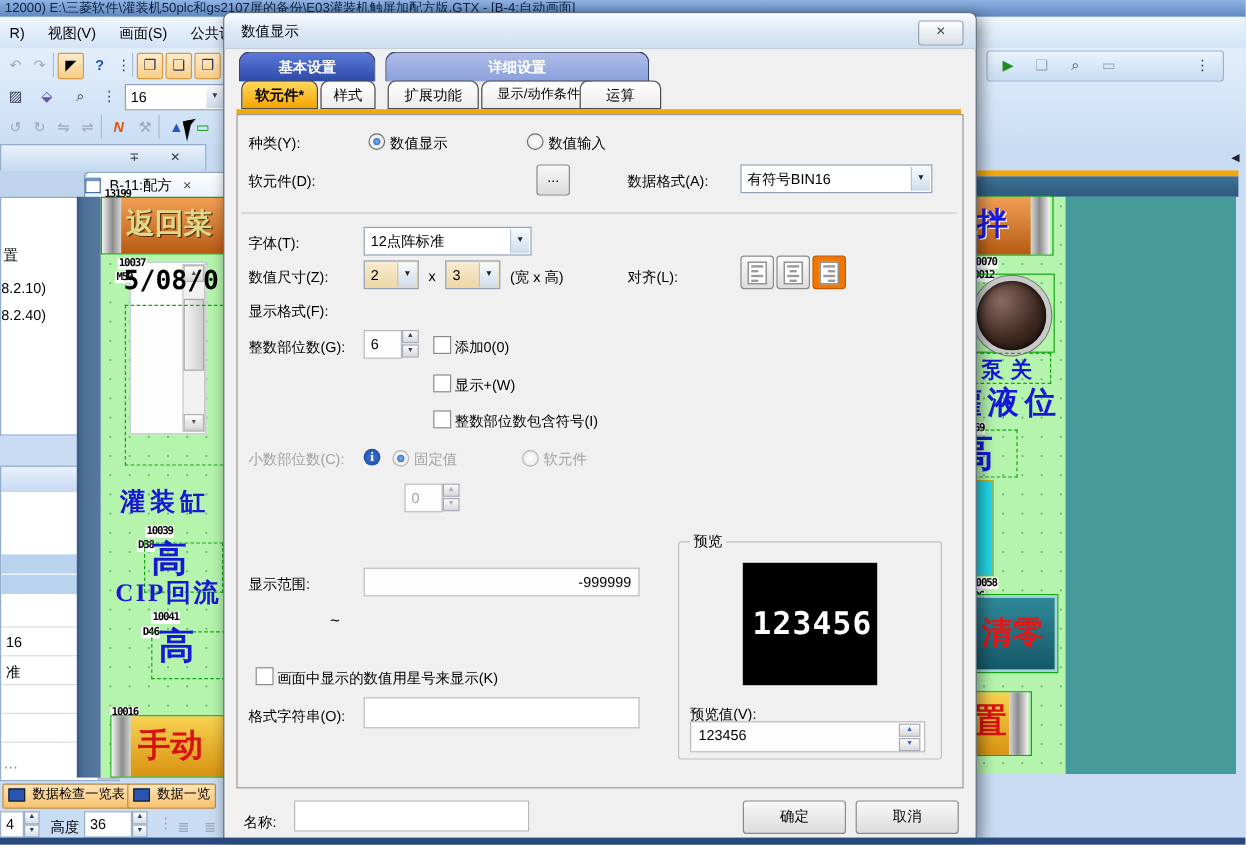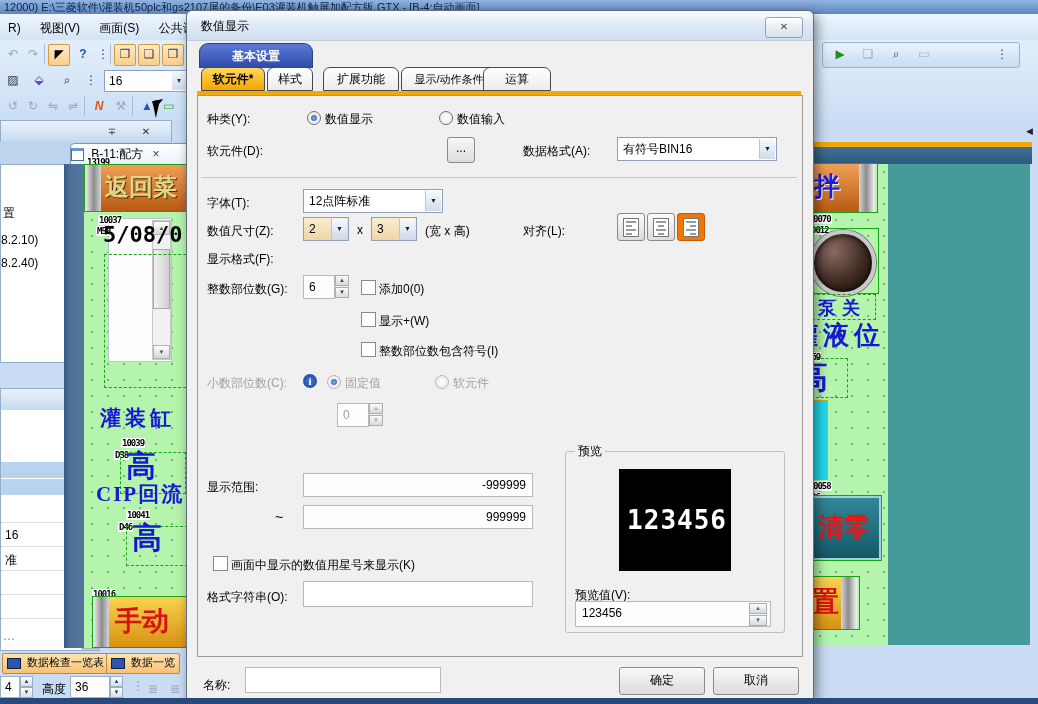--- a/index.html
+++ b/index.html
@@ -318,20 +318,21 @@
   <div class="dlgtitle">
     <span>数值显示</span>
   </div>
   <div class="dlgclose">
     <span>✕</span>
   </div>
 
   <div class="grphdr g1" style="left:12px;top:32px;width:112px">基本设置</div>
   <div class="dtab active" style="left:14px;top:56px;width:64px">软元件*</div>
   <div class="dtab" style="left:80px;top:56px;width:46px">样式</div>
+  <div class="grphdr g2" style="left:134px;top:32px;width:218px">详细设置</div>
   <div class="dtab" style="left:136px;top:56px;width:76px">扩展功能</div>
   <div class="dtab" style="left:214px;top:56px;width:96px;font-size:11px">显示/动作条件</div>
   <div class="dtab" style="left:296px;top:56px;width:68px">运算</div>
   <div class="accent" style="left:10px;top:80px;width:604px;height:4px"></div>
 
   <div class="cbox"></div>
 
   <div class="lb" style="left:20px;top:100px">种类(Y):</div>
   <span class="rd on" style="left:120px;top:100px"></span>
   <div class="lb" style="left:138px;top:100px">数值显示</div>
@@ -409,21 +410,20 @@
   <div class="lb dis" style="left:158px;top:364px">固定值</div>
   <span class="rd disr" style="left:248px;top:364px"></span>
   <div class="lb dis" style="left:266px;top:364px">软元件</div>
   <div class="fld" style="left:150px;top:392px;width:32px;height:24px;padding-left:5px;color:#a2a2a2">0</div>
   <div class="spinb" style="left:182px;top:392px;color:#aab">▲</div>
   <div class="spinb" style="left:182px;top:404px;color:#aab">▼</div>
 
   <div class="lb" style="left:20px;top:468px">显示范围:</div>
   <div class="fld r" style="left:116px;top:462px;width:230px;height:24px">-999999</div>
   <div class="lb" style="left:88px;top:498px;font-size:14px">~</div>
-  <div class="fld r" style="left:116px;top:494px;width:230px;height:24px">999999</div>
 
   <span class="cbx" style="left:26px;top:545px"></span>
   <div class="lb" style="left:44px;top:546px">画面中显示的数值用星号来显示(K)</div>
 
   <div class="lb" style="left:20px;top:578px">格式字符串(O):</div>
   <div class="fld" style="left:116px;top:570px;width:230px;height:26px;background:#fff"></div>
 
   <div class="grpbox" style="left:378px;top:440px;width:218px;height:180px"></div>
   <div class="grplegend" style="left:388px;top:434px">预览</div>
   <div class="blackprev" style="left:432px;top:458px;width:112px;height:102px;line-height:102px;padding-right:4px;box-sizing:border-box">123456</div>

